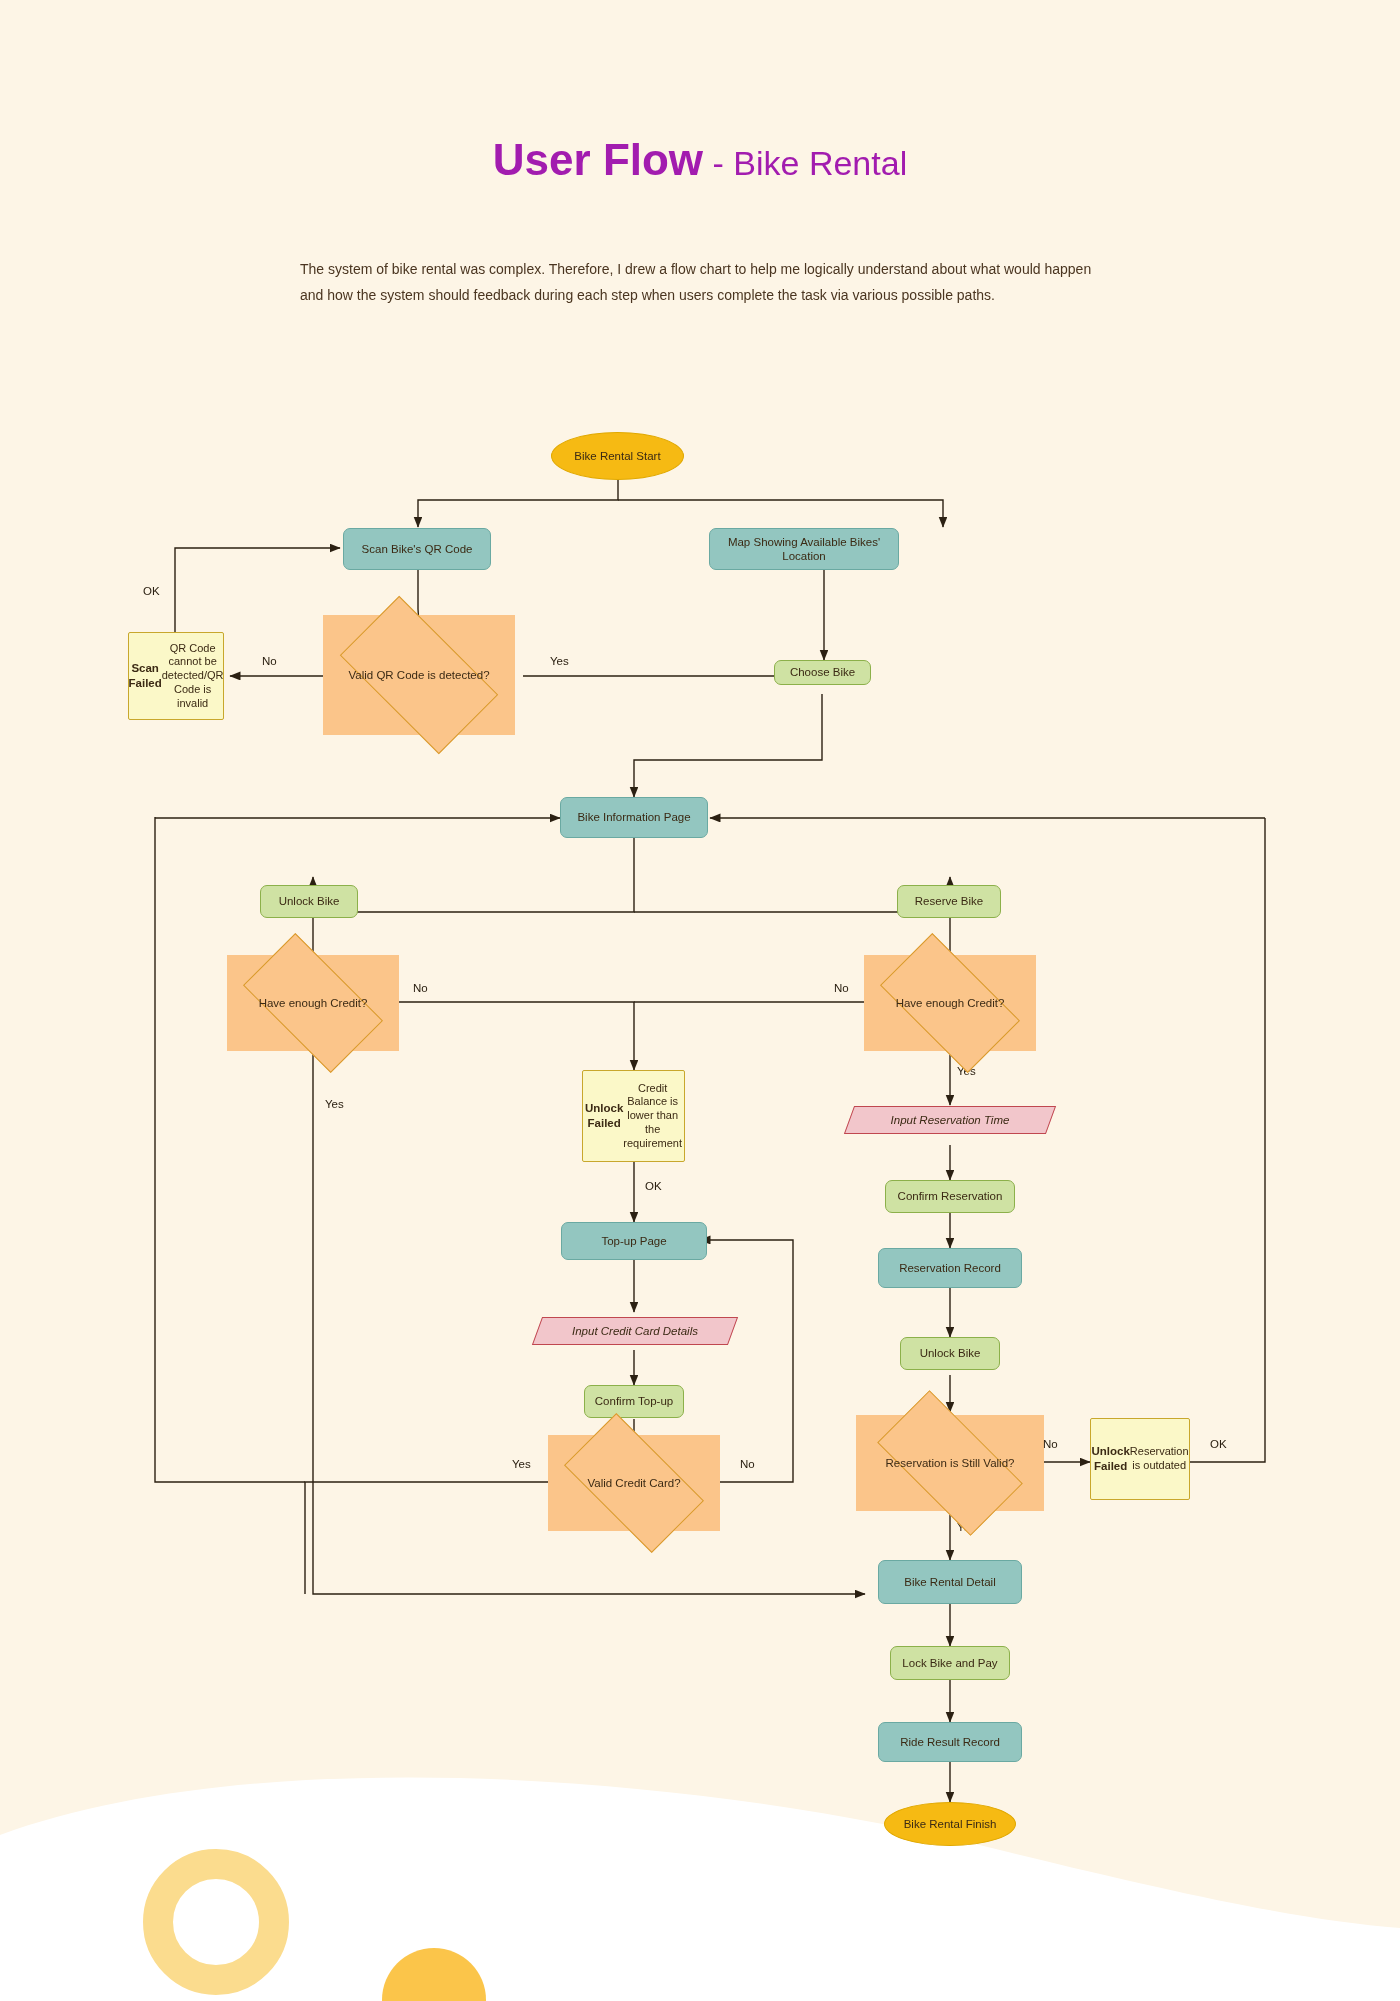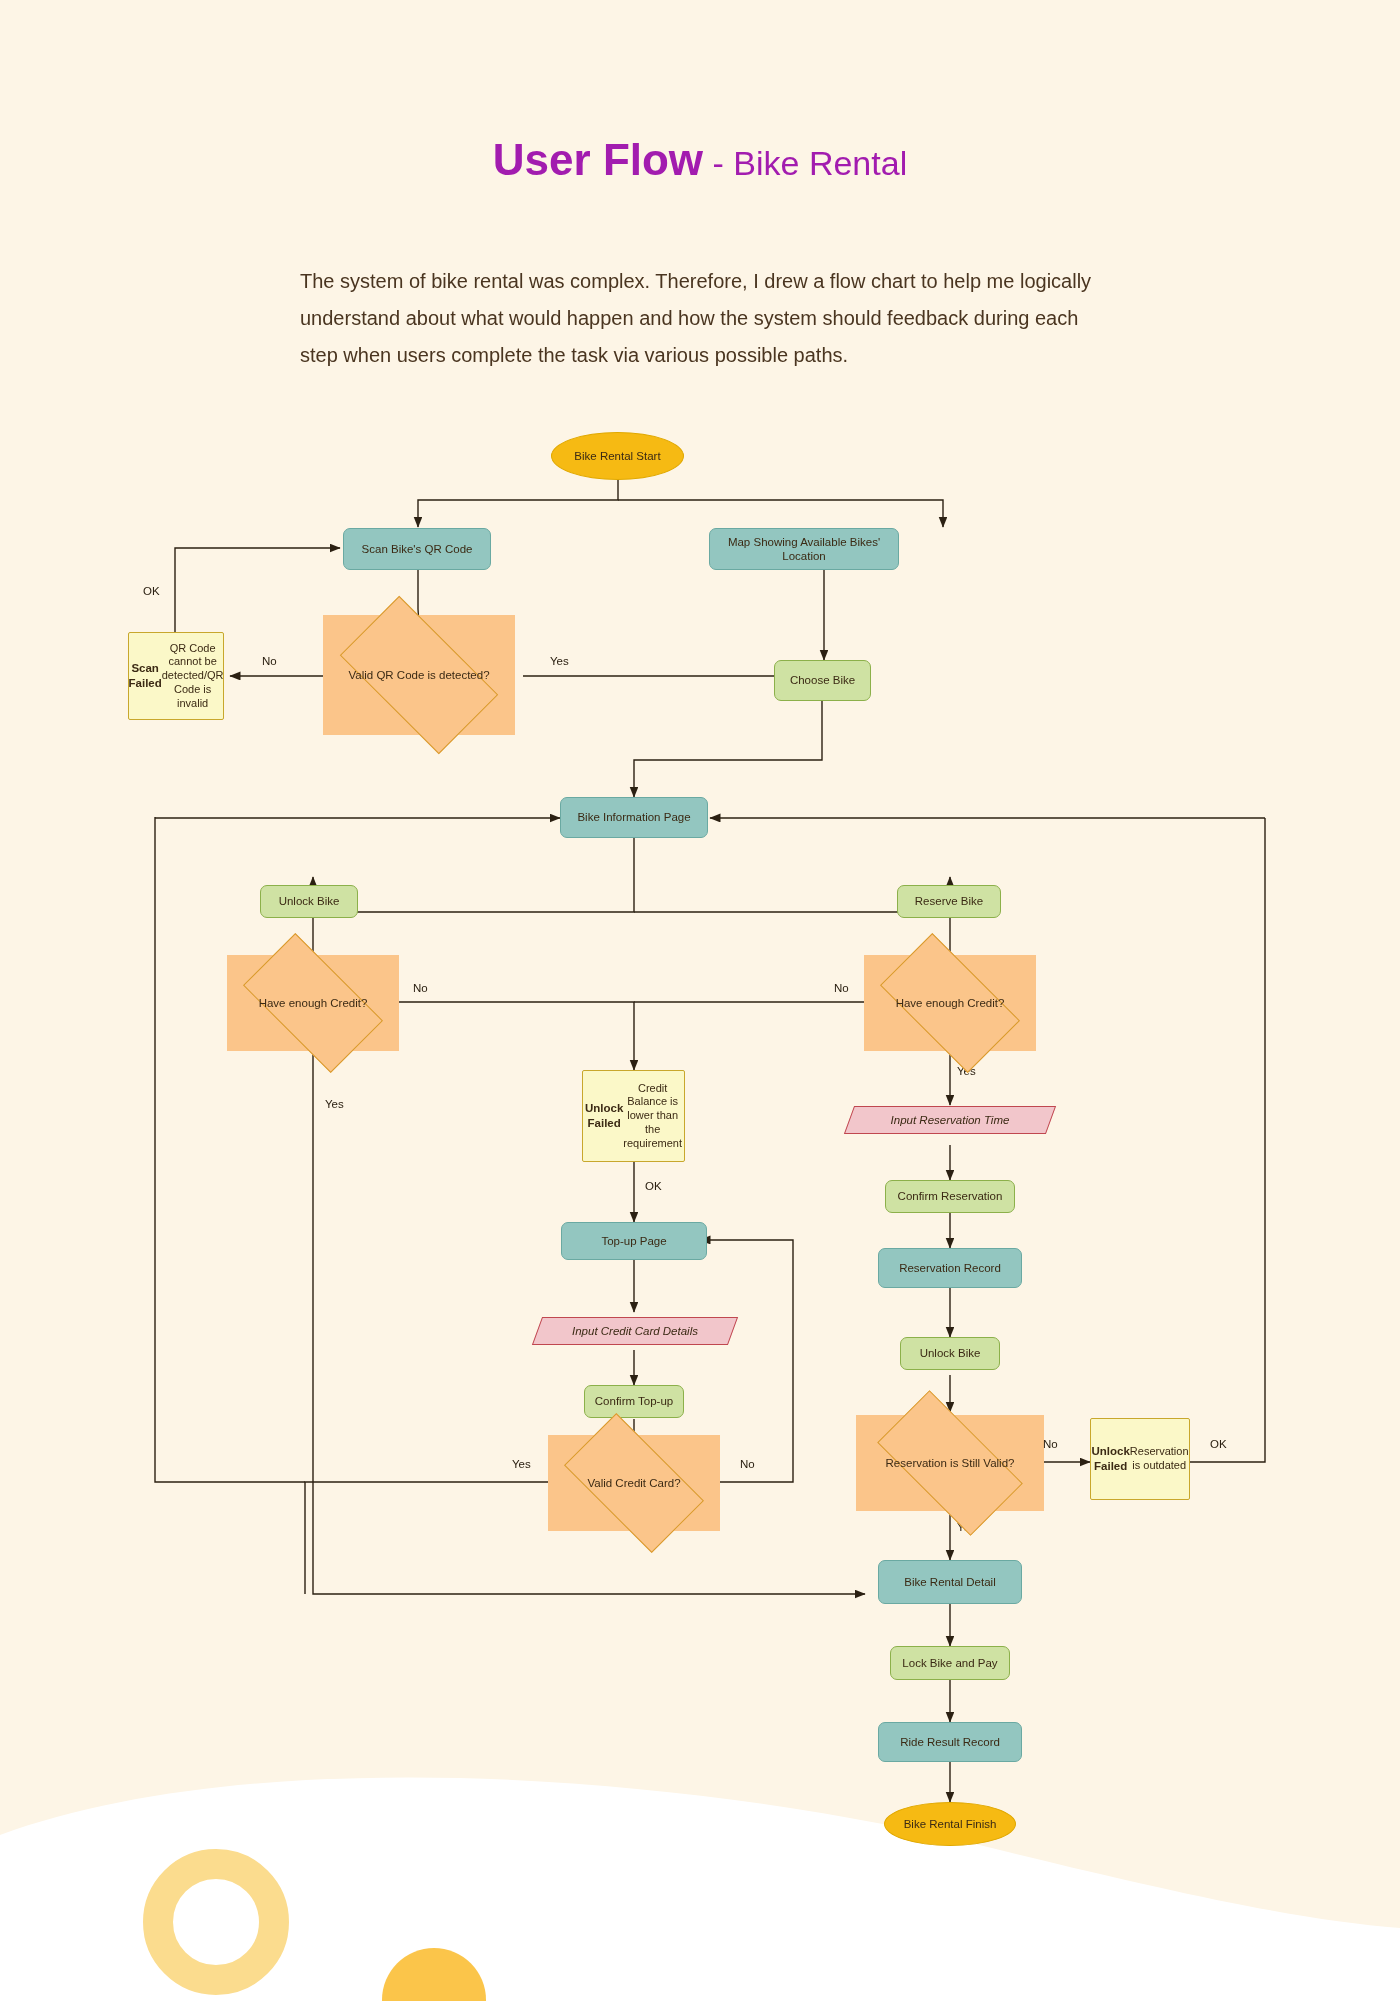--- a/index.html
+++ b/index.html
@@ -12,21 +12,21 @@
   #decor{position:absolute;left:0;top:0;width:1400px;height:2001px;pointer-events:none;}
   
   #header{position:absolute;left:0;top:0;width:1400px;}
   #title{
     text-align:center;margin:0;padding-top:135px;
     font-size:44px;font-weight:700;color:#a21caf;letter-spacing:0px;
   }
   #title .sub{font-size:34px;font-weight:400;}
   #intro{
     position:absolute;left:300px;top:243px;width:810px;
-    font-size:20px;line-height:1.85;color:#4a3520;font-weight:400;
+    font-size:14px;line-height:1.85;color:#4a3520;font-weight:400;
   }
   
   #flow{position:absolute;left:0;top:0;width:1400px;height:2001px;}
   .node{
     position:absolute;box-sizing:border-box;
     display:flex;align-items:center;justify-content:center;
     text-align:center;color:#3b2a14;line-height:1.25;
   }
   .n-terminal{
     background:#f6ba13;border:1px solid #e0a800;border-radius:50%;
@@ -175,21 +175,21 @@
   <div class="node n-decision" style="left:323px;top:615px;width:192px;height:120px;">
     <div class="diamond-bg" style="left:26px;top:18px;width:140px;height:84px;"></div>
     <span class="dlabel">Valid QR Code is detected?</span>
   </div>
 
   <div class="node n-note" style="left:128px;top:632px;width:96px;height:88px;">
     <span class="nt">Scan Failed</span>
     <span>QR Code cannot be detected/QR Code is invalid</span>
   </div>
 
-  <div class="node n-action" style="left:774px;top:660px;width:97px;height:41px;">
+  <div class="node n-action" style="left:774px;top:660px;width:97px;height:25px;">
     <span>Choose Bike</span>
   </div>
 
   <div class="node n-page" style="left:560px;top:797px;width:148px;height:41px;">
     <span>Bike Information Page</span>
   </div>
 
   <div class="node n-action" style="left:260px;top:885px;width:98px;height:33px;">
     <span>Unlock Bike</span>
   </div>

